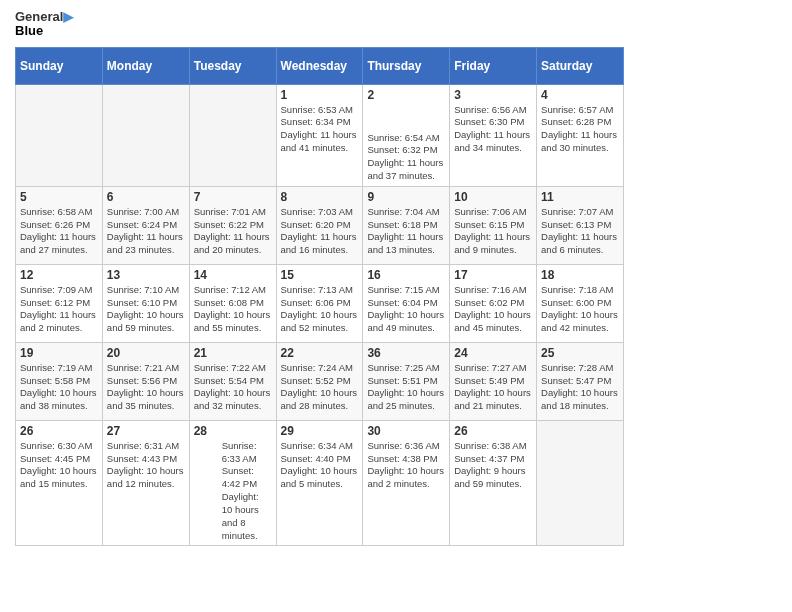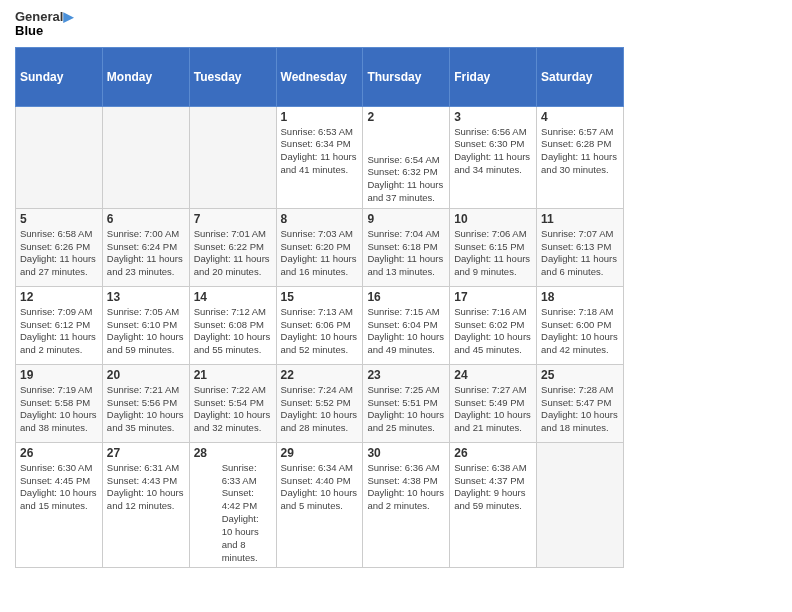--- a/index.html
+++ b/index.html
@@ -43,21 +43,21 @@
     .calendar {
       width: 100%;
       border-collapse: collapse;
       border: 1px solid #ccc;
     }
     .calendar th {
       background-color: #3a6dbf;
       color: #fff;
       font-size: 12px;
       font-weight: bold;
-      padding: 22px 4px;
+      padding: 11px 4px;
       text-align: left;
       border: 1px solid #5a8ad0;
     }
     .calendar td {
       border: 1px solid #ccc;
       vertical-align: top;
       padding: 3px 4px;
       width: calc(100% / 7);
       font-size: 10px;
       color: #333;
@@ -199,21 +199,21 @@
         <tr>
           <td>
             <div class="day-number">12</div>
             <div class="day-info" style="white-space: pre-line;">Sunrise: 7:09 AM
 Sunset: 6:12 PM
 Daylight: 11 hours
 and 2 minutes.</div>
           </td>
           <td>
             <div class="day-number">13</div>
-            <div class="day-info" style="white-space: pre-line;">Sunrise: 7:05 AM
+            <div class="day-info" style="white-space: pre-line;">Sunrise: 7:10 AM
 Sunset: 6:10 PM
 Daylight: 10 hours
 and 59 minutes.</div>
           </td>
           <td>
             <div class="day-number">14</div>
             <div class="day-info" style="white-space: pre-line;">Sunrise: 7:12 AM
 Sunset: 6:08 PM
 Daylight: 10 hours
 and 55 minutes.</div>
@@ -270,21 +270,21 @@
 and 32 minutes.</div>
           </td>
           <td>
             <div class="day-number">22</div>
             <div class="day-info" style="white-space: pre-line;">Sunrise: 7:24 AM
 Sunset: 5:52 PM
 Daylight: 10 hours
 and 28 minutes.</div>
           </td>
           <td>
-            <div class="day-number">23</div>
+            <div class="day-number">36</div>
             <div class="day-info" style="white-space: pre-line;">Sunrise: 7:25 AM
 Sunset: 5:51 PM
 Daylight: 10 hours
 and 25 minutes.</div>
           </td>
           <td>
             <div class="day-number">24</div>
             <div class="day-info" style="white-space: pre-line;">Sunrise: 7:27 AM
 Sunset: 5:49 PM
 Daylight: 10 hours

